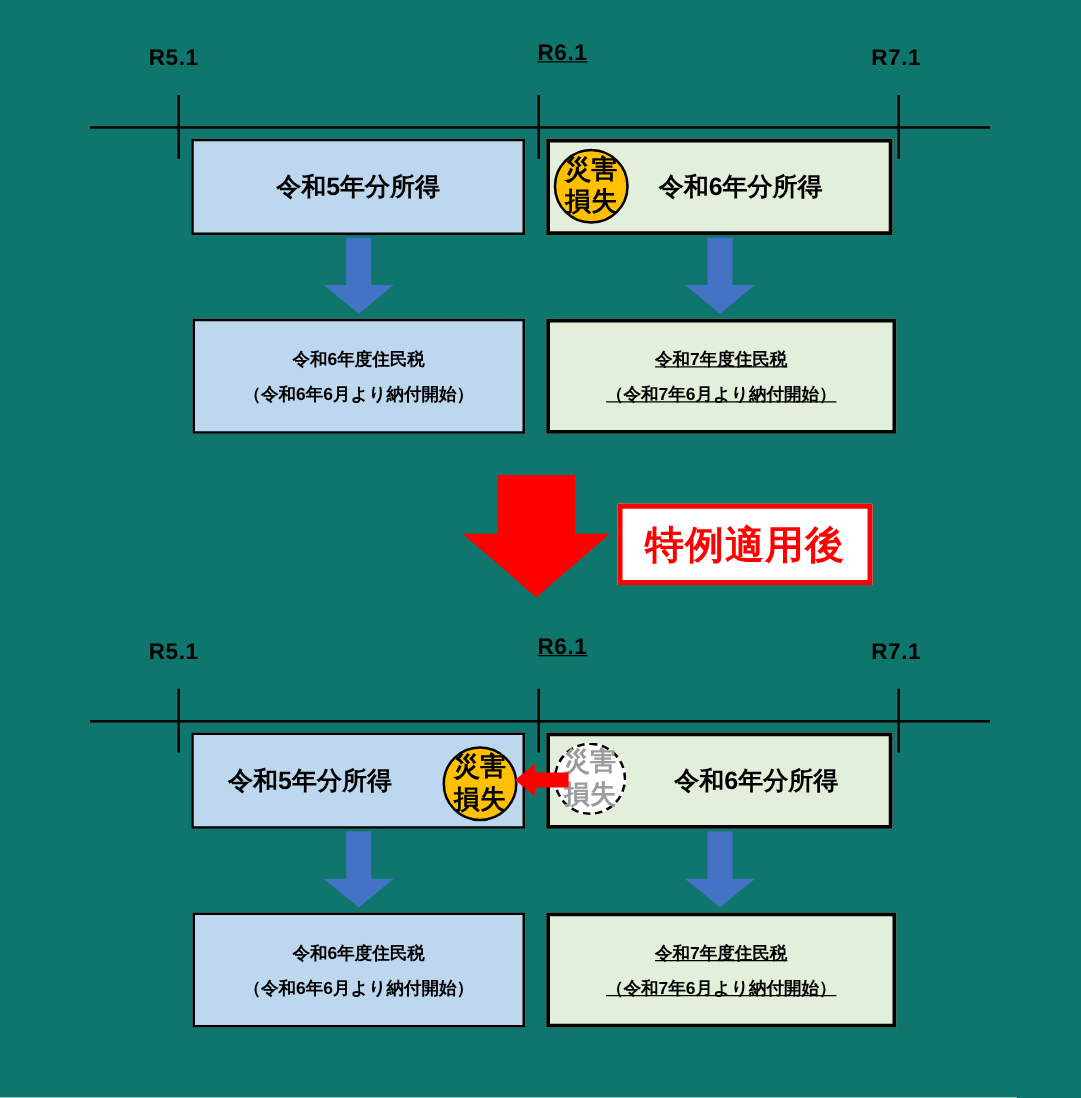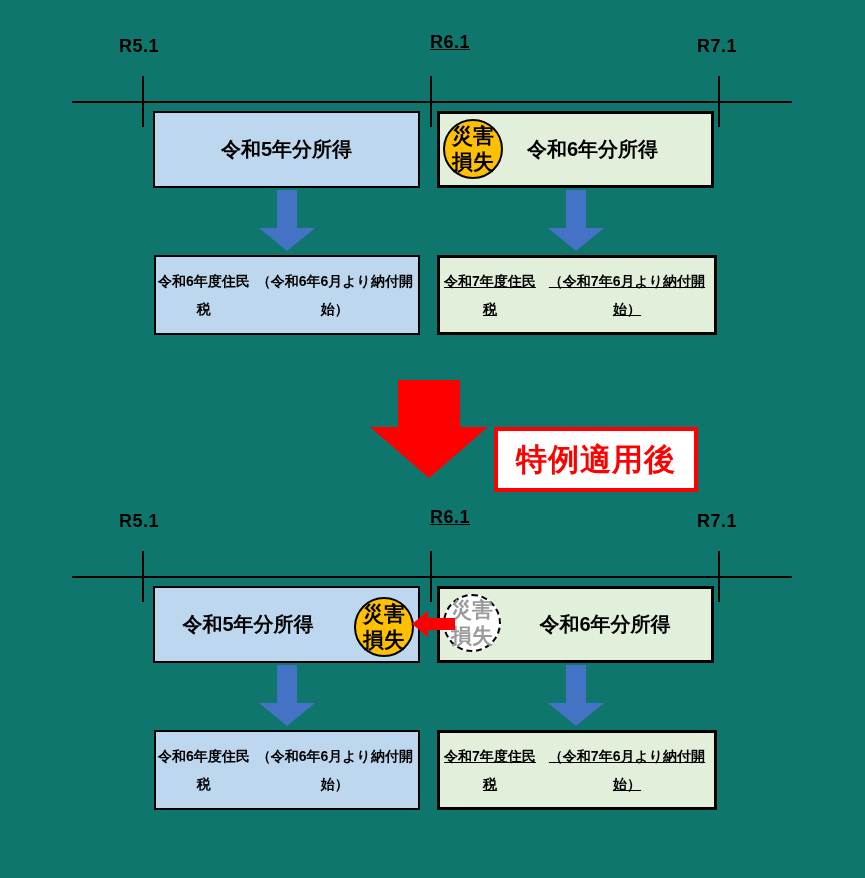--- a/index.html
+++ b/index.html
@@ -32,21 +32,21 @@
 
   .box{position:absolute;box-sizing:border-box;display:flex;align-items:center;justify-content:center;
     font-weight:bold;color:var(--ink);}
   .income{top:111px;height:77px;font-size:20px;}
   .income.blue{left:153px;width:267px;background:var(--light-blue);border:2px solid var(--ink);}
   .income.green{left:437px;width:277px;background:var(--light-green);border:3px solid var(--ink);}
   .income.green.before-r6{padding-left:34px;}
   .income.blue.after-r5{padding-right:77px;}
   .income.green.after-r6{padding-left:59px;}
 
-  .tax{top:255px;height:80px;flex-direction:row;font-size:14px;line-height:28px;text-align:center;}
+  .tax{top:255px;height:92px;flex-direction:column;font-size:14px;line-height:28px;text-align:center;}
   .tax.blue{left:154px;width:266px;background:var(--light-blue);border:2px solid var(--ink);}
   .tax.green{left:437px;width:280px;background:var(--light-green);border:3px solid var(--ink);text-decoration:underline;}
 
   .circle{position:absolute;box-sizing:border-box;border-radius:50%;
     display:flex;flex-direction:column;align-items:center;justify-content:center;
     font-size:21px;line-height:1.25;font-weight:bold;text-align:right;}
   .circle.solid{width:60px;height:60px;background:var(--orange);border:2px solid var(--ink);color:var(--ink);}
   .circle.ghost{width:58px;height:58px;background:#ffffff;border:2px dashed var(--ink);color:var(--gray-text);}
   .circle.in-green-left{left:3px;top:5px;}
   .circle.in-blue-right{right:4px;top:9px;}
@@ -55,21 +55,21 @@
   .down-arrow.a1{left:259px;}
   .down-arrow.a2{left:548px;}
   .fill-blue{fill:var(--arrow-blue);}
   .fill-red{fill:var(--red);}
 
   .transition{position:absolute;left:0;top:0;width:865px;height:0;}
   .big-arrow{position:absolute;left:370px;top:380px;width:118px;height:98px;}
   .transition-label{position:absolute;left:494px;top:403px;width:204px;height:65px;
     box-sizing:border-box;border:4px solid var(--red);color:var(--red);
     display:flex;align-items:center;justify-content:center;
-    font-size:31px;font-weight:bold;letter-spacing:1px;background:#ffffff;margin-top:24px;}
+    font-size:31px;font-weight:bold;letter-spacing:1px;background:#ffffff;}
 
   .left-arrow{position:absolute;left:412px;top:136px;width:43px;height:26px;}
 </style>
 </head>
 <body>
 
 <div class="canvas">
 
   <section class="panel before">
     <div class="tl-label l1">R5.1</div>

